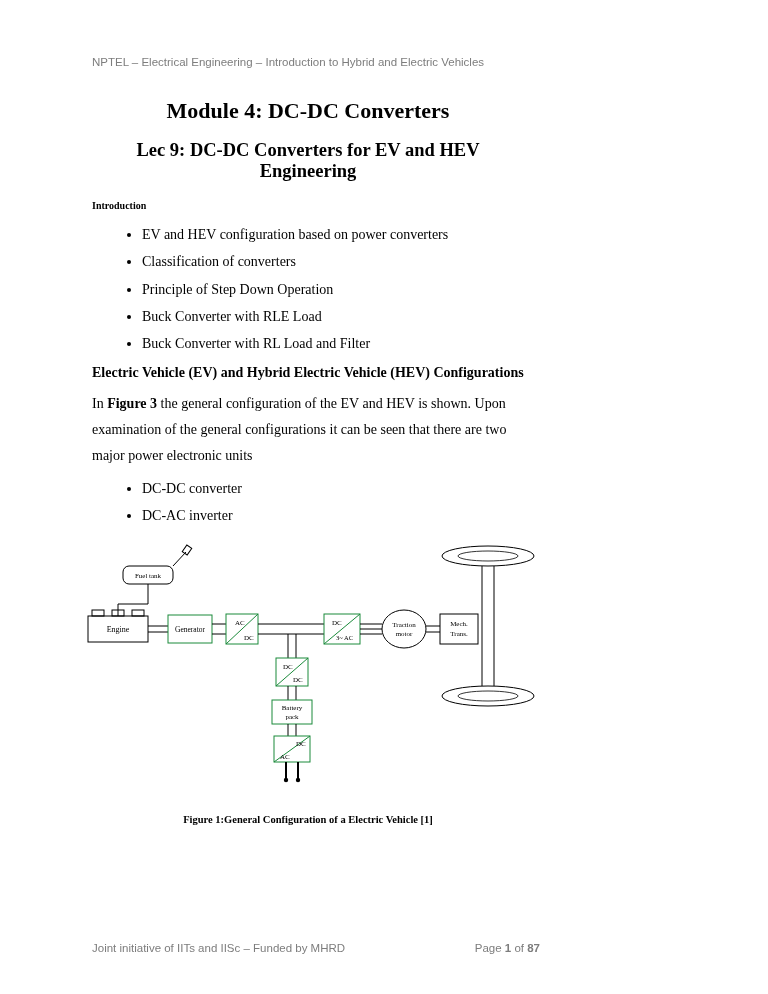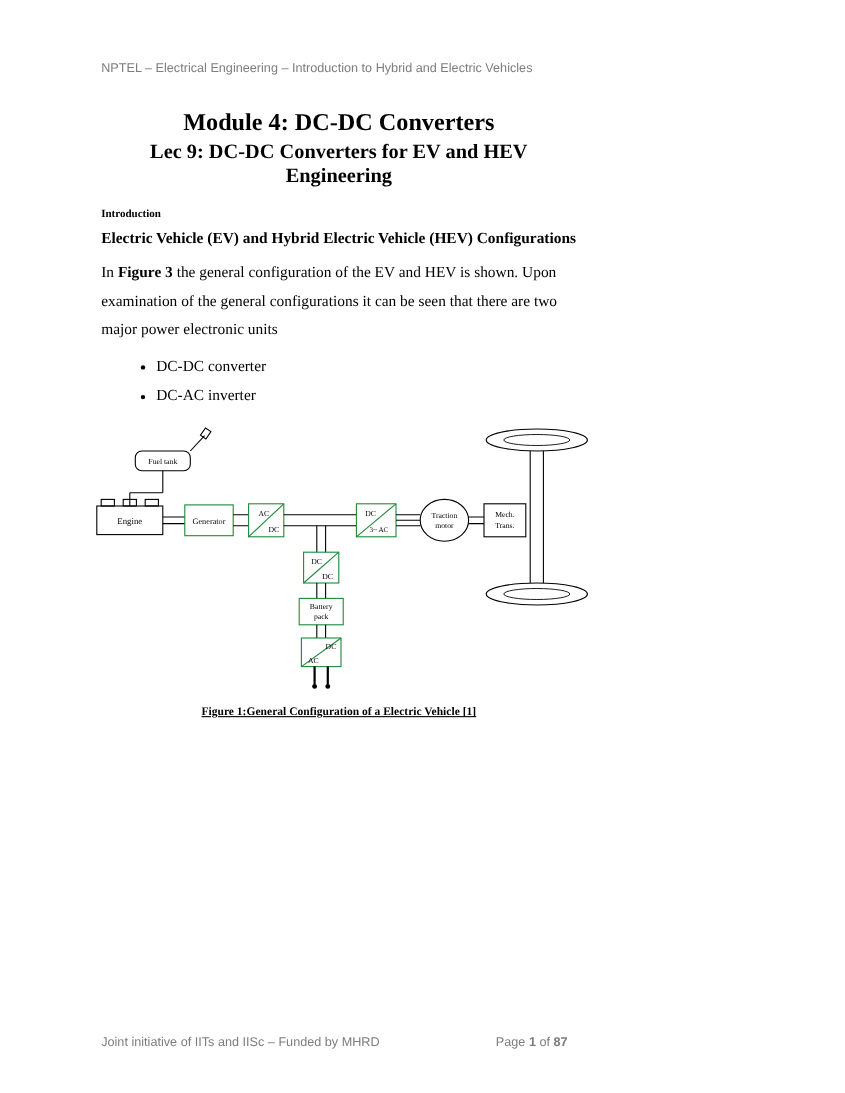--- a/index.html
+++ b/index.html
@@ -20,21 +20,21 @@
   .header-meta {
     font-size: 11.5px;
     color: #7d7d7d;
     font-family: Arial, Helvetica, sans-serif;
     margin-bottom: 30px;
   }
   .module-title {
     text-align: center;
     font-weight: bold;
     font-size: 22px;
-    margin-bottom: 5px;
+    margin-bottom: 16px;
   }
   .lec-title {
     text-align: center;
     font-weight: bold;
     font-size: 18.5px;
     margin-bottom: 18px;
   }
   .section-bold {
     font-weight: bold;
     font-size: 14px;
@@ -64,49 +64,55 @@
     width: 100%;
     margin-top: 6px;
     display: flex;
     flex-direction: column;
     align-items: center;
   }
   .fig-caption {
     font-size: 10.5px;
     font-weight: bold;
     text-align: center;
-    margin-top: 0;
-    text-decoration: underline;
+    margin-top: 16px;
   }
   svg.diagram { display: block; }
   .footer {
     position: absolute;
     bottom: 40px;
     left: 92px;
-    right: 100px;
+    right: 76px;
     display: flex;
     justify-content: space-between;
     font-size: 11.5px;
     color: #7d7d7d;
     font-family: Arial, Helvetica, sans-serif;
   }
   .footer .pg { white-space: pre; }
 </style>
 </head>
 <body>
 
 <div class="page">
 
   <div class="header-meta">NPTEL – Electrical Engineering –  Introduction to Hybrid and Electric Vehicles</div>
 
   <h1 class="module-title">Module 4: DC-DC Converters</h1>
   <h2 class="lec-title">Lec 9: DC-DC Converters for EV and HEV Engineering</h2>
 
   <div class="intro-label">Introduction</div>
 
+  <ul class="topics">
+    <li>EV and HEV configuration based on power converters</li>
+    <li>Classification of converters</li>
+    <li>Principle of Step Down Operation</li>
+    <li>Buck Converter with RLE Load</li>
+    <li>Buck Converter with RL Load and Filter</li>
+  </ul>
 
   <div class="section-bold">Electric Vehicle (EV) and Hybrid Electric Vehicle (HEV) Configurations</div>
 
   <div class="body-text">
     <span>In </span><span class="bold">Figure 3</span><span> the general configuration of the EV and HEV is shown. Upon examination of the general configurations it can be seen that there are two major power electronic units</span>
   </div>
 
   <ul class="topics">
     <li>DC-DC converter</li>
     <li>DC-AC inverter</li>

